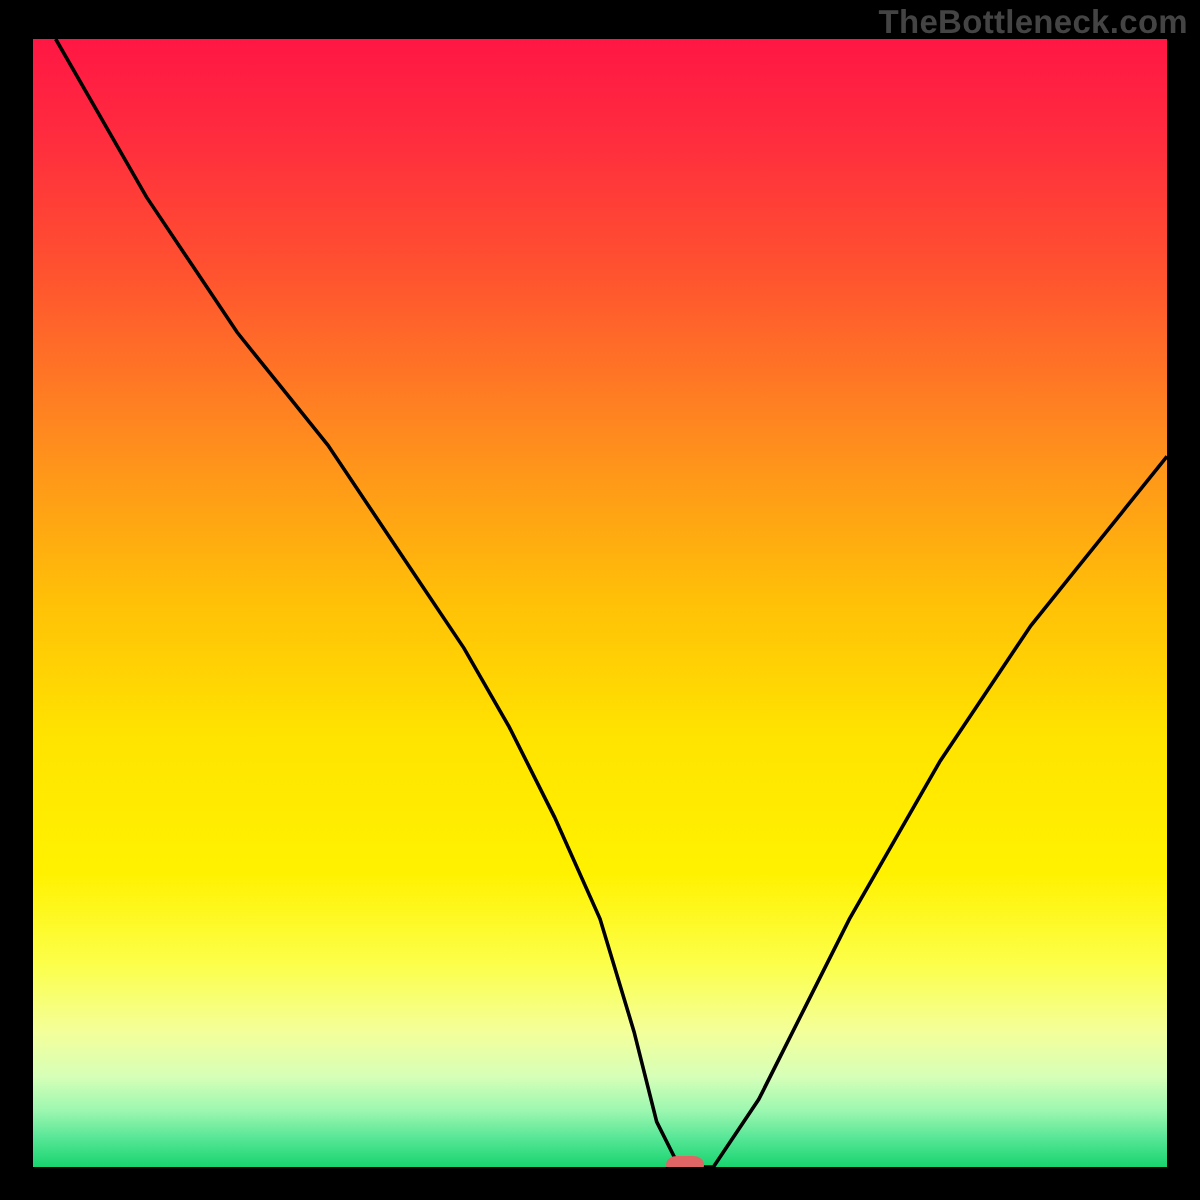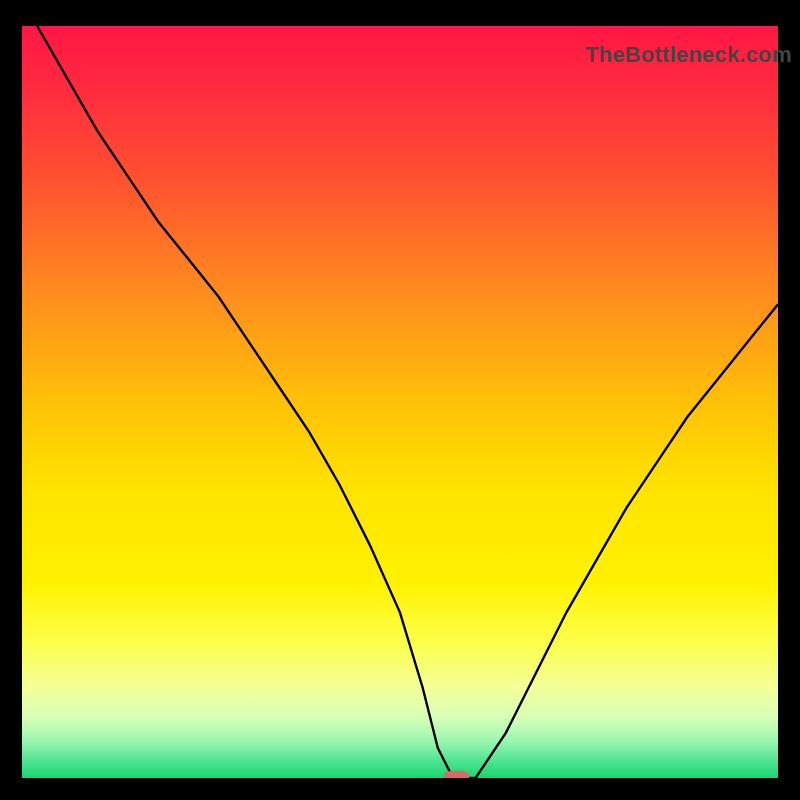--- a/index.html
+++ b/index.html
@@ -20,21 +20,20 @@
   .watermark {
     position: absolute;
     top: 2px;
     right: 8px;
     color: #444;
     font-size: 22px;
     font-weight: 600;
     letter-spacing: 0.2px;
     text-align: right;
     z-index: 3;
-    margin-top: 40px;
   }
   .plot {
     position: absolute;
     left: 22px;
     top: 26px;
     width: 756px;
     height: 752px;
     overflow: hidden;
   }
   .plot svg {

